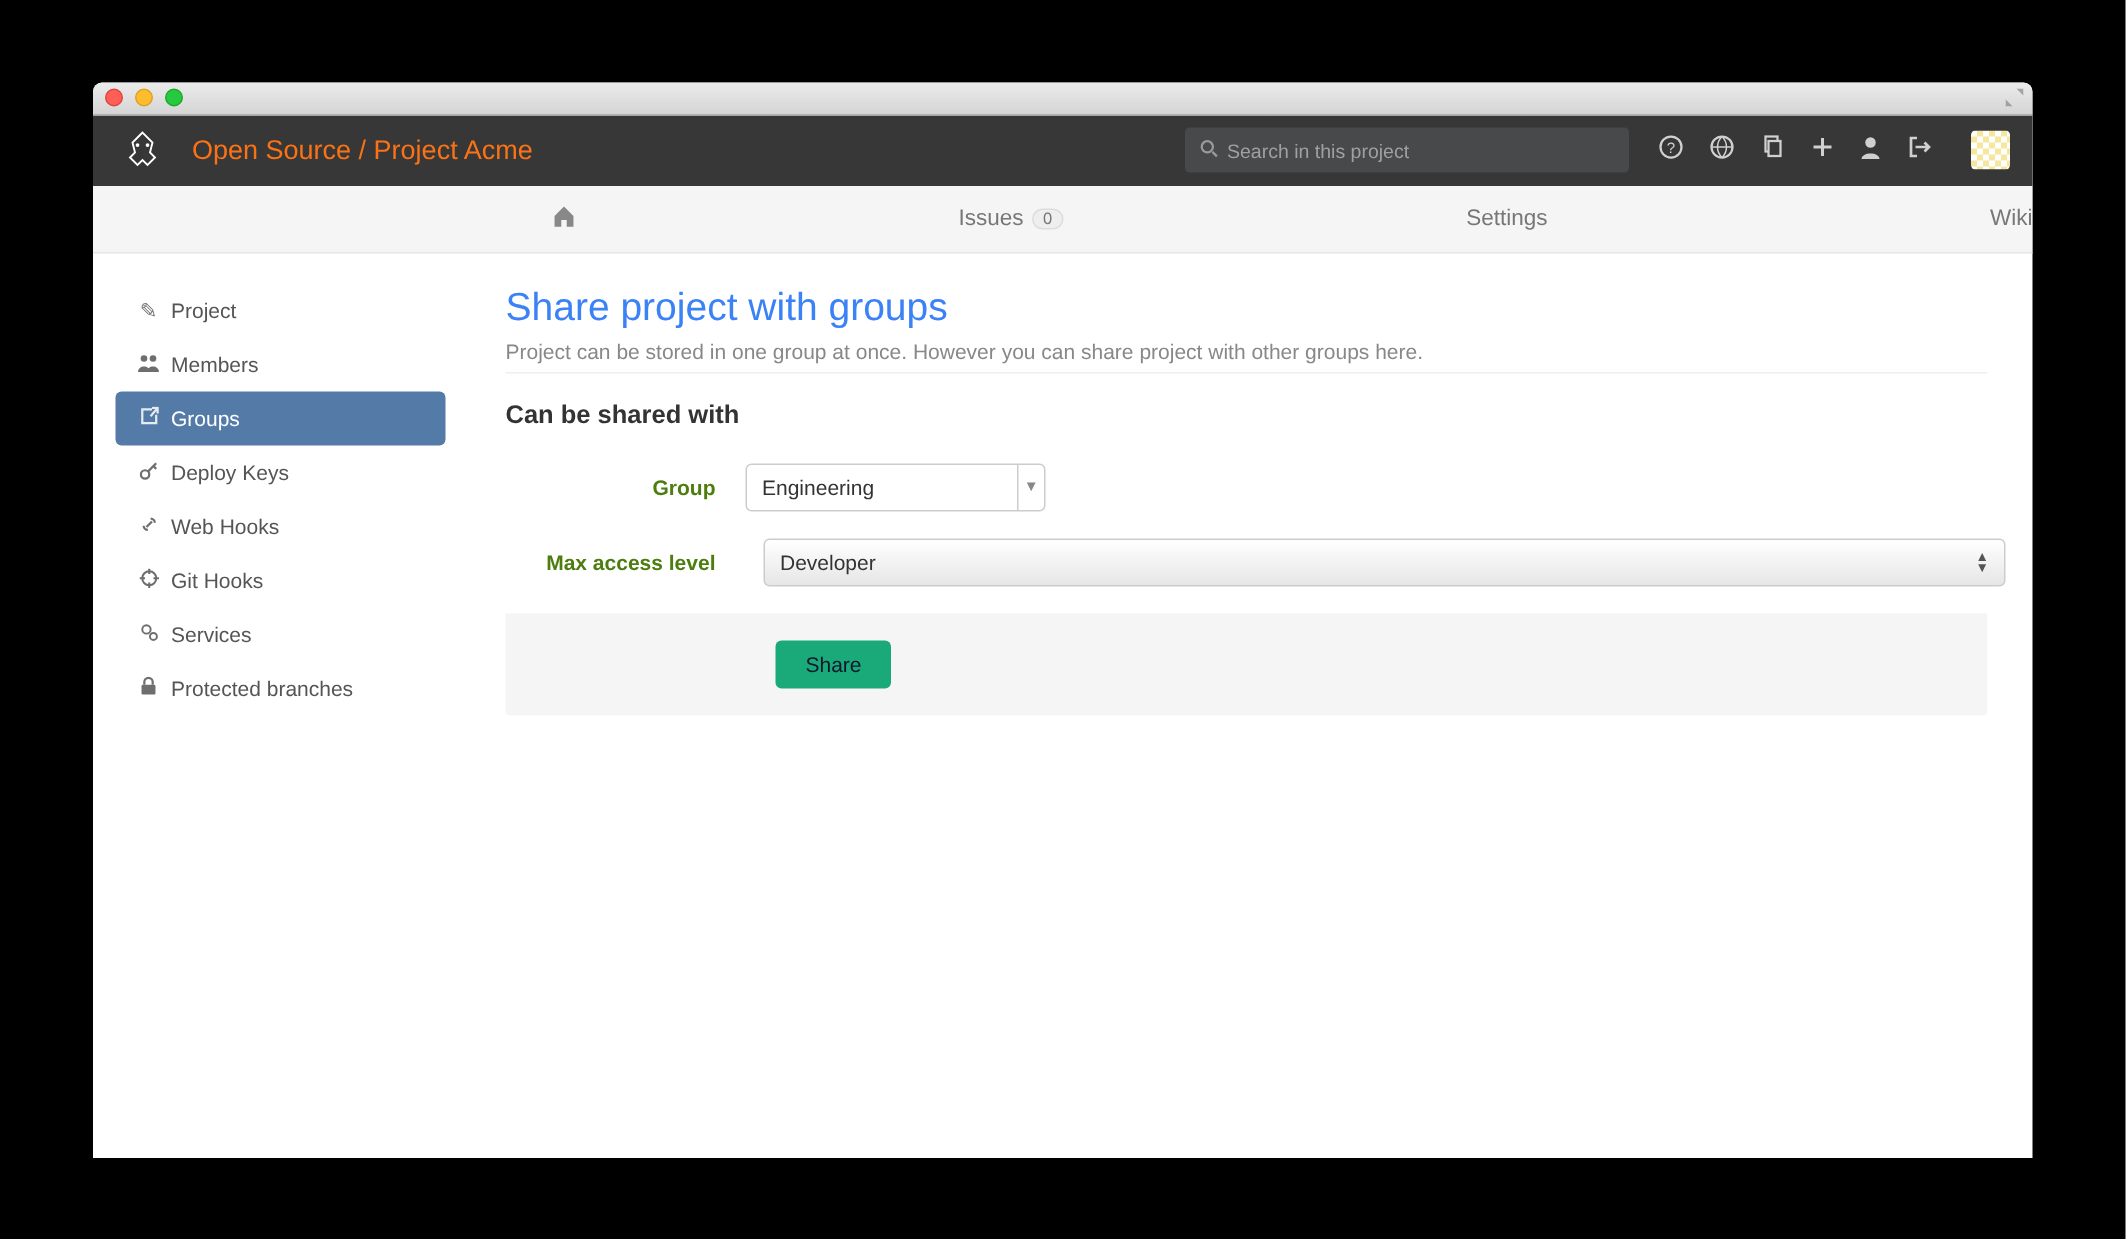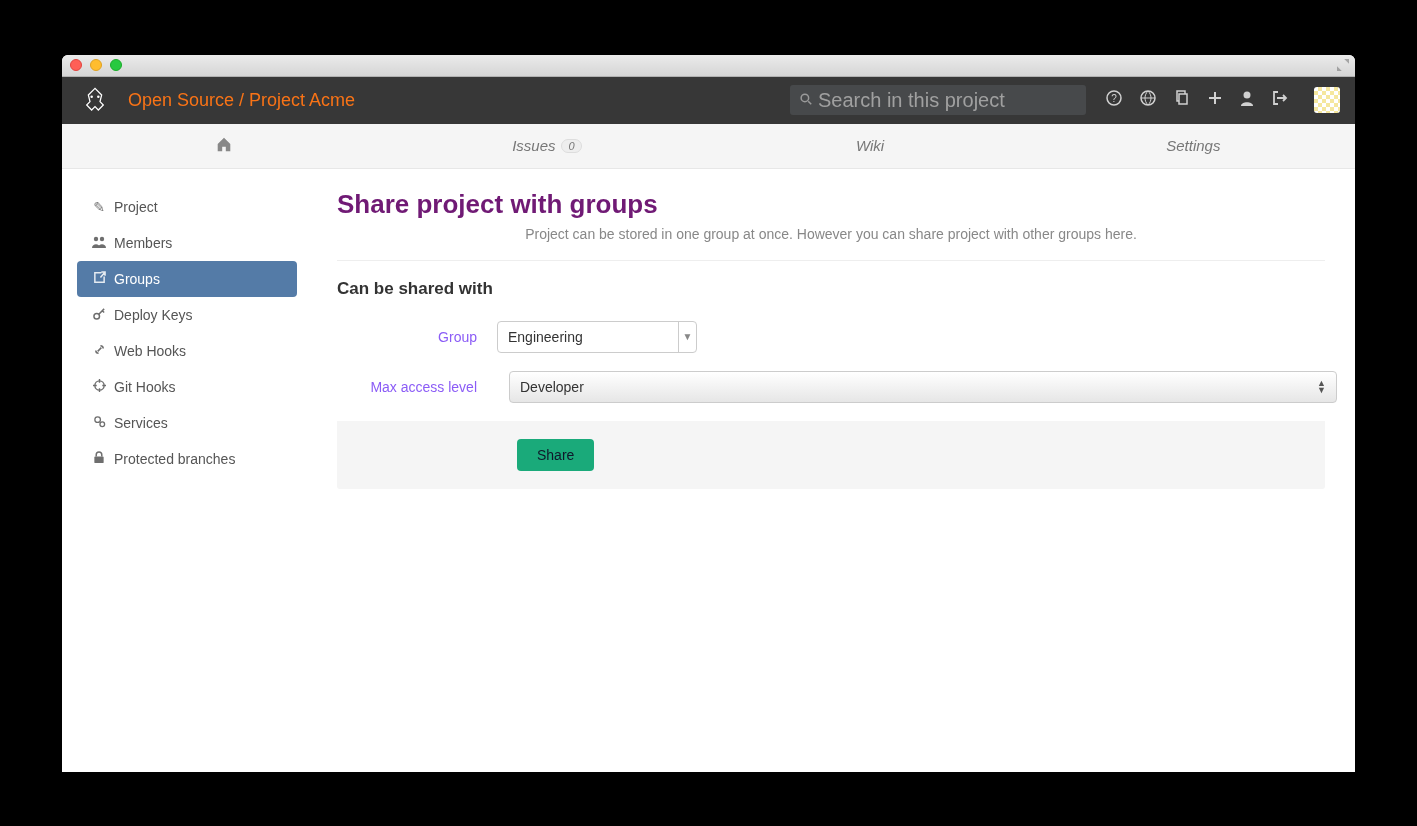--- a/index.html
+++ b/index.html
@@ -13,43 +13,43 @@
 .tl.green { background: #28c940; border: 0.5px solid #1aab29; }
 .wintitle { position: absolute; left: 0; right: 0; text-align: center; font-size: 13px; color: #4a4a4a; pointer-events: none; }
 .expand-icon { position: absolute; right: 6px; top: 4px; width: 12px; height: 12px; opacity: 0.5; }
 
 .navbar { height: 47px; background: #373737; display: flex; align-items: center; padding: 0 15px; }
 .logo { width: 36px; height: 36px; margin-right: 15px; display:flex; align-items:center; justify-content:center;}
 .breadcrumb { color: #f97316; font-size: 18px; font-weight: 400; flex: 0 0 auto; }
 .spacer { flex: 1; }
 .searchbox { width: 296px; height: 30px; background: #47494b; border-radius: 3px; display: flex; align-items: center; padding: 0 10px; margin-right: 10px; }
 .searchbox .sicon { color: #9a9a9a; margin-right: 6px; font-size: 13px; }
-.searchbox input { background: transparent; border: 0; outline: 0; color: #c4b5fd; font-size: 20px; width: 100%; }
+.searchbox input { background: transparent; border: 0; outline: 0; color: #c4b5fd; font-size: 13px; width: 100%; }
 .searchbox input::placeholder { color: #a0a0a0; }
 .nav-icons { display: flex; align-items: center; gap: 18px; margin-left: 10px; }
 .nav-icons .nicon { color: #d0d0d0; font-size: 16px; cursor: pointer; }
 .avatar { width: 26px; height: 26px; border-radius: 3px; background: repeating-conic-gradient(#f5e79e 0 25%, #fff 0 50%); background-size: 8px 8px; margin-left: 8px; }
 
 .subnav { height: 45px; background: #f5f5f5; border-bottom: 1px solid #e7e7e7; display: flex; align-items: center; }
-.subnav .tab { flex: 1; text-align: center; color: #777; font-size: 15px; cursor: pointer; display:flex; align-items:center; justify-content:center; gap:6px;font-style:italic; }
+.subnav .tab { flex: 1; text-align: center; color: #777; font-size: 15px; cursor: pointer; display:flex; align-items:center; justify-content:flex-end; gap:6px; }
 .subnav .badge { background: #eee; border: 1px solid #ddd; border-radius: 8px; padding: 0 6px; font-size: 11px; color: #777; }
 
 .content { display: flex; padding: 20px 15px; }
 .sidebar { width: 220px; }
 .sidebar .item { display: flex; align-items: center; gap: 8px; padding: 10px 15px; color: #555; font-size: 14px; cursor: pointer; border-radius: 4px; }
 .sidebar .item.active { background: #547ba7; color: #fff; }
 .sidebar .item .iicon { width: 14px; text-align: center; opacity: 0.85; }
 
 .main { flex: 1; padding: 0 15px 0 40px; }
-.main h1 { font-size: 26px; font-weight: 700; color: #701a75; margin-bottom: 6px; }
-.main .desc { color: #888; font-size: 14px; margin-bottom: 18px; text-align: center; }
+.main h1 { font-size: 26px; font-weight: 400; color: #3b82f6; margin-bottom: 6px; }
+.main .desc { color: #888; font-size: 14px; margin-bottom: 6px; }
 .main hr { border: 0; border-top: 1px solid #eee; margin-bottom: 18px; }
 .main h3 { font-size: 17px; font-weight: 600; color: #333; margin-bottom: 22px; }
 .form-row { display: flex; align-items: center; margin-bottom: 18px; }
-.form-label { width: 160px; text-align: right; padding-right: 20px; font-size: 14px; font-weight: 400; color: #8b5cf6; }
+.form-label { width: 160px; text-align: right; padding-right: 20px; font-size: 14px; font-weight: 700; color: #4d7c0f; }
 .form-control { flex: 1; }
 .select2 { width: 200px; height: 32px; border: 1px solid #ccc; border-radius: 4px; display: flex; align-items: center; background: #fff; }
 .select2 .val { flex: 1; padding: 0 10px; font-size: 14px; color: #333; }
 .select2 .arrow { width: 18px; border-left: 1px solid #ccc; height: 100%; display: flex; align-items: center; justify-content: center; color: #888; font-size: 10px; }
 .native-select { width: 100%; height: 32px; border: 1px solid #ccc; border-radius: 4px; background: linear-gradient(#ffffff, #e6e6e6); padding: 0 10px; font-size: 14px; color: #333; display:flex; align-items:center; justify-content:space-between;margin-left:12px;}
 .native-select .updown { font-size: 9px; color: #555; line-height: 7px; display:flex; flex-direction:column;}
 .footer-row { background: #f5f5f5; padding: 18px 0 18px 180px; border-radius: 0 0 3px 3px; }
 .btn-share { background: #1aaa7a; color: #0f172a; border: 0; border-radius: 4px; padding: 8px 20px; font-size: 14px; font-weight: 500; cursor: pointer; }
 </style>
 </head>
@@ -117,24 +117,24 @@
     <div class="tab">
       <span><svg width="18" height="18" viewBox="0 0 20 20">
             <path d="M3 10 L10 3 L17 10 V18 H12 V13 H8 V18 H3 Z" fill="#888"></path>
           </svg></span>
     </div>
     <div class="tab">
       <span>Issues</span>
       <span class="badge">0</span>
     </div>
     <div class="tab">
+        <span>Settings</span>
+      </div>
+    <div class="tab">
         <span>Wiki</span>
-      </div>
-    <div class="tab">
-        <span>Settings</span>
       </div>
   </div>
 
   <div class="content">
     <div class="sidebar">
       <div class="item">
         <span class="iicon">✎</span>
         <span>Project</span>
       </div>
       <div class="item">

